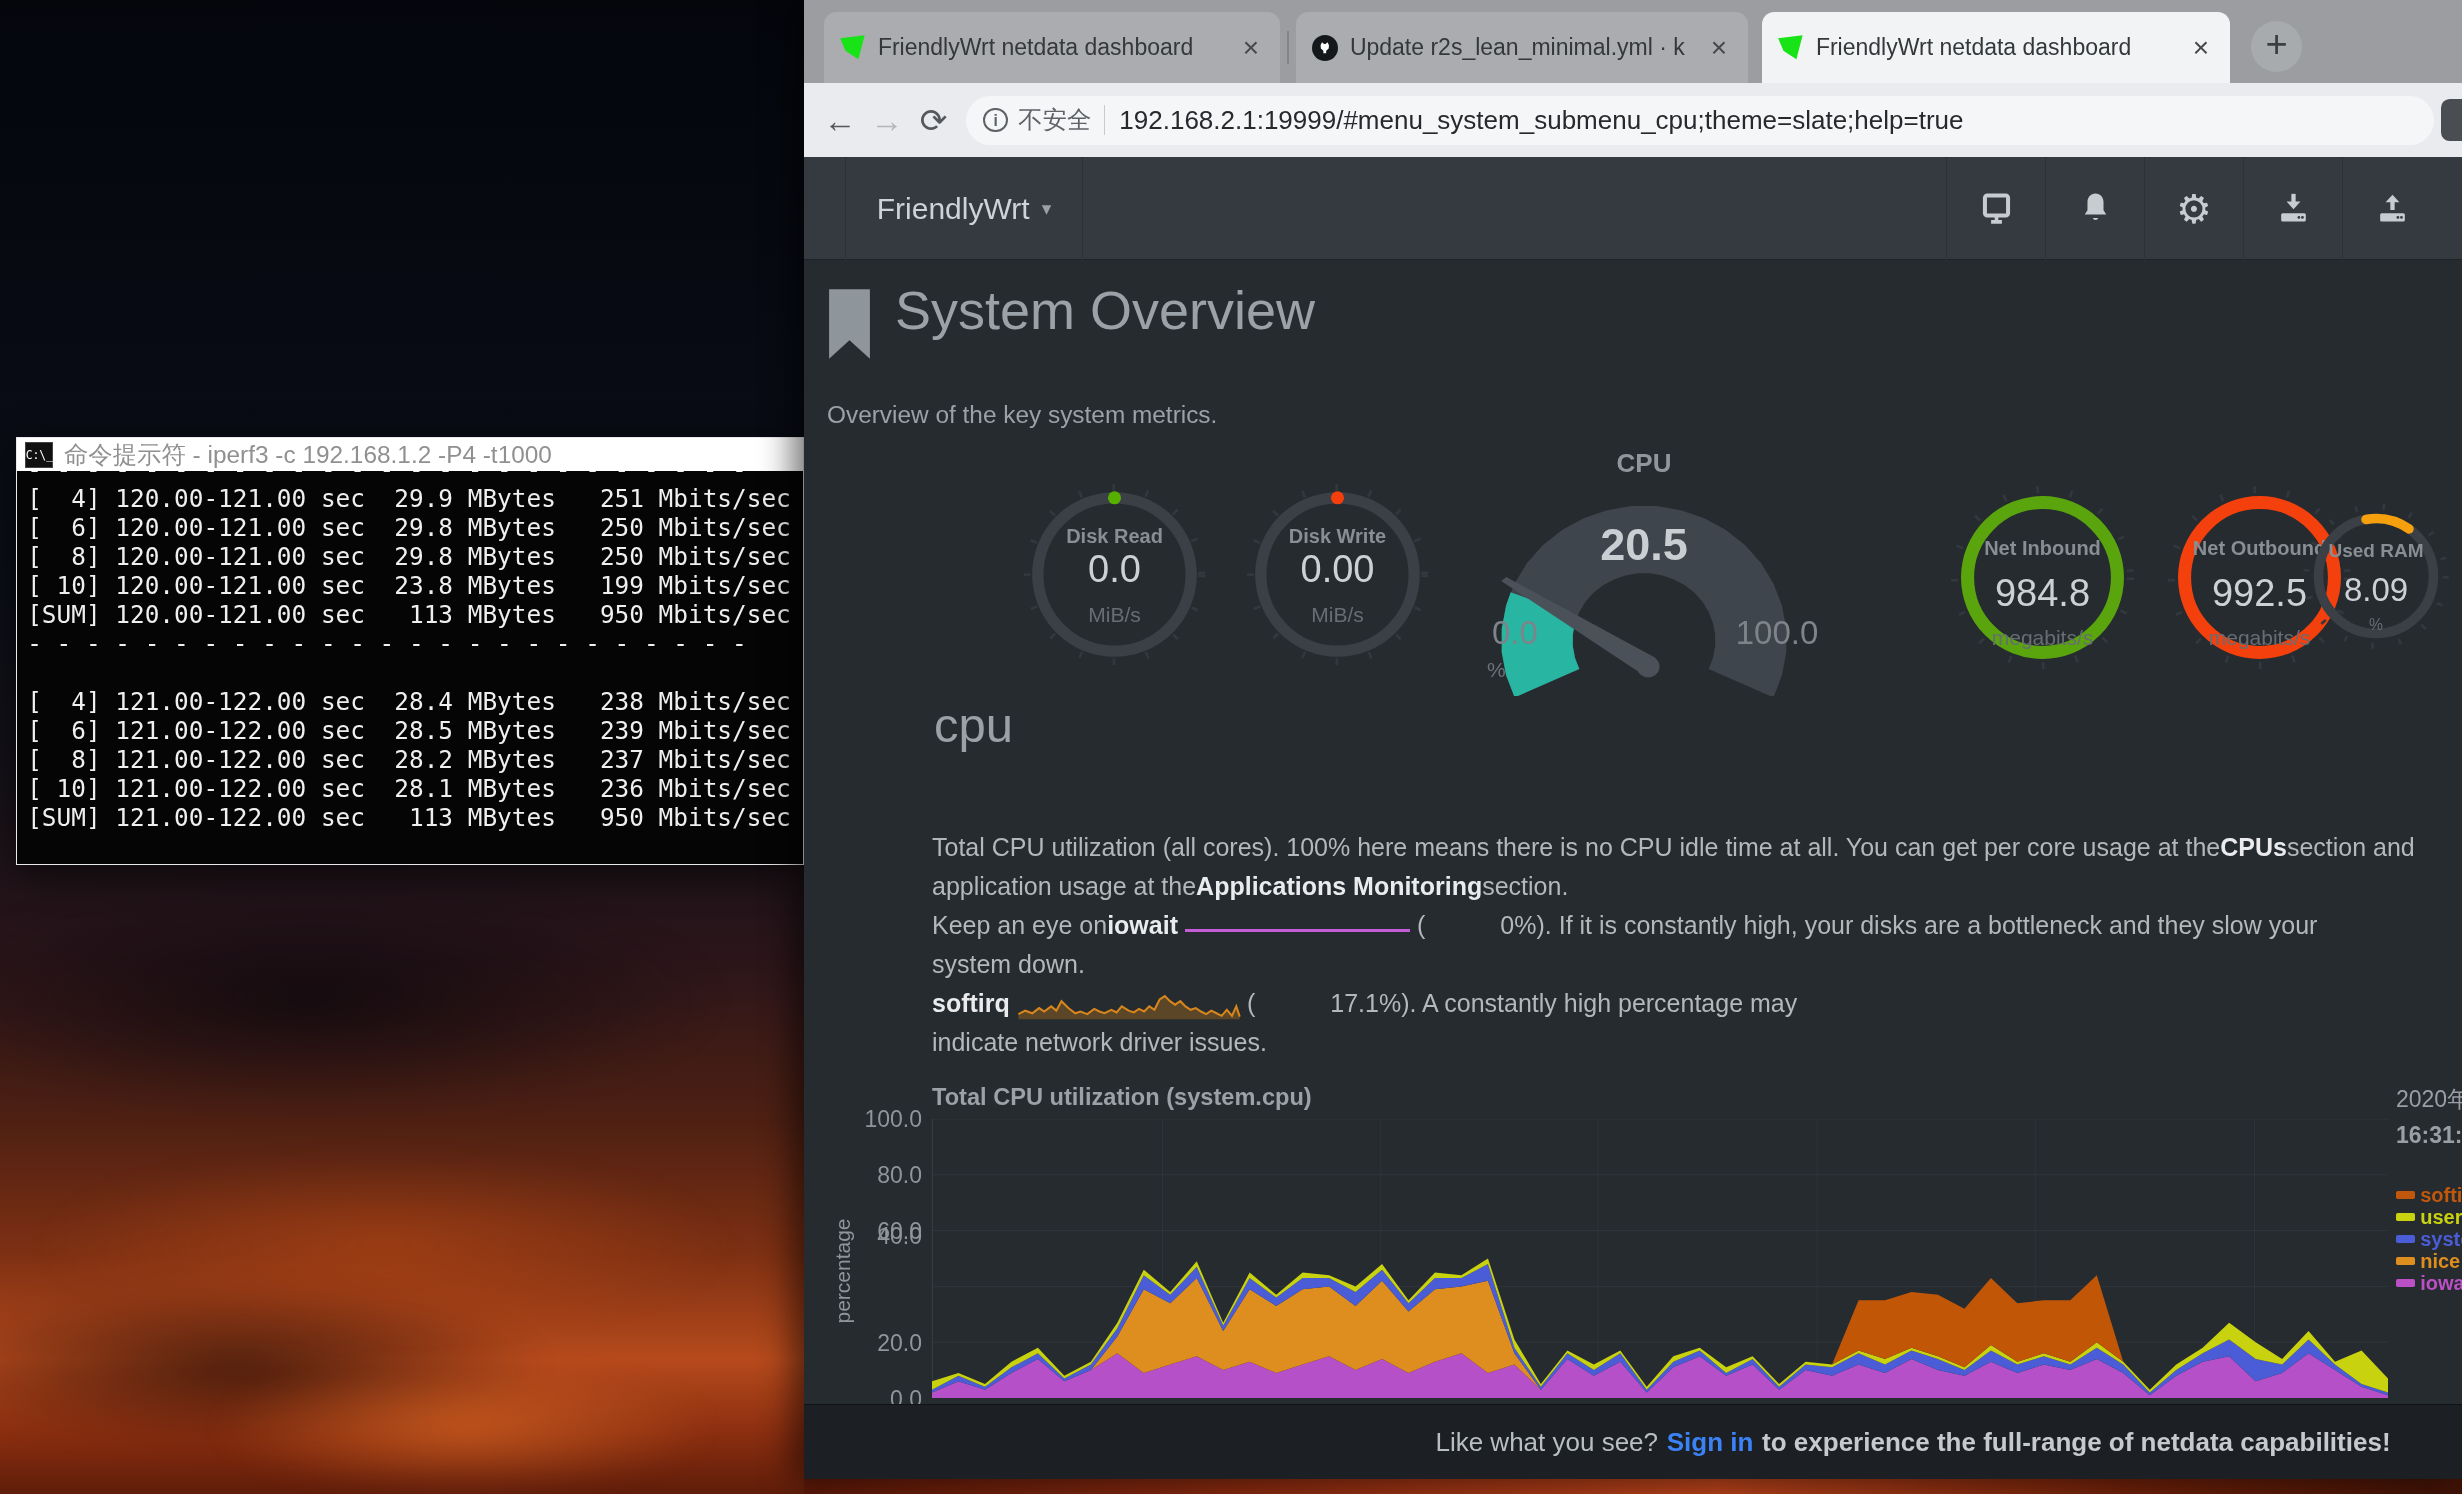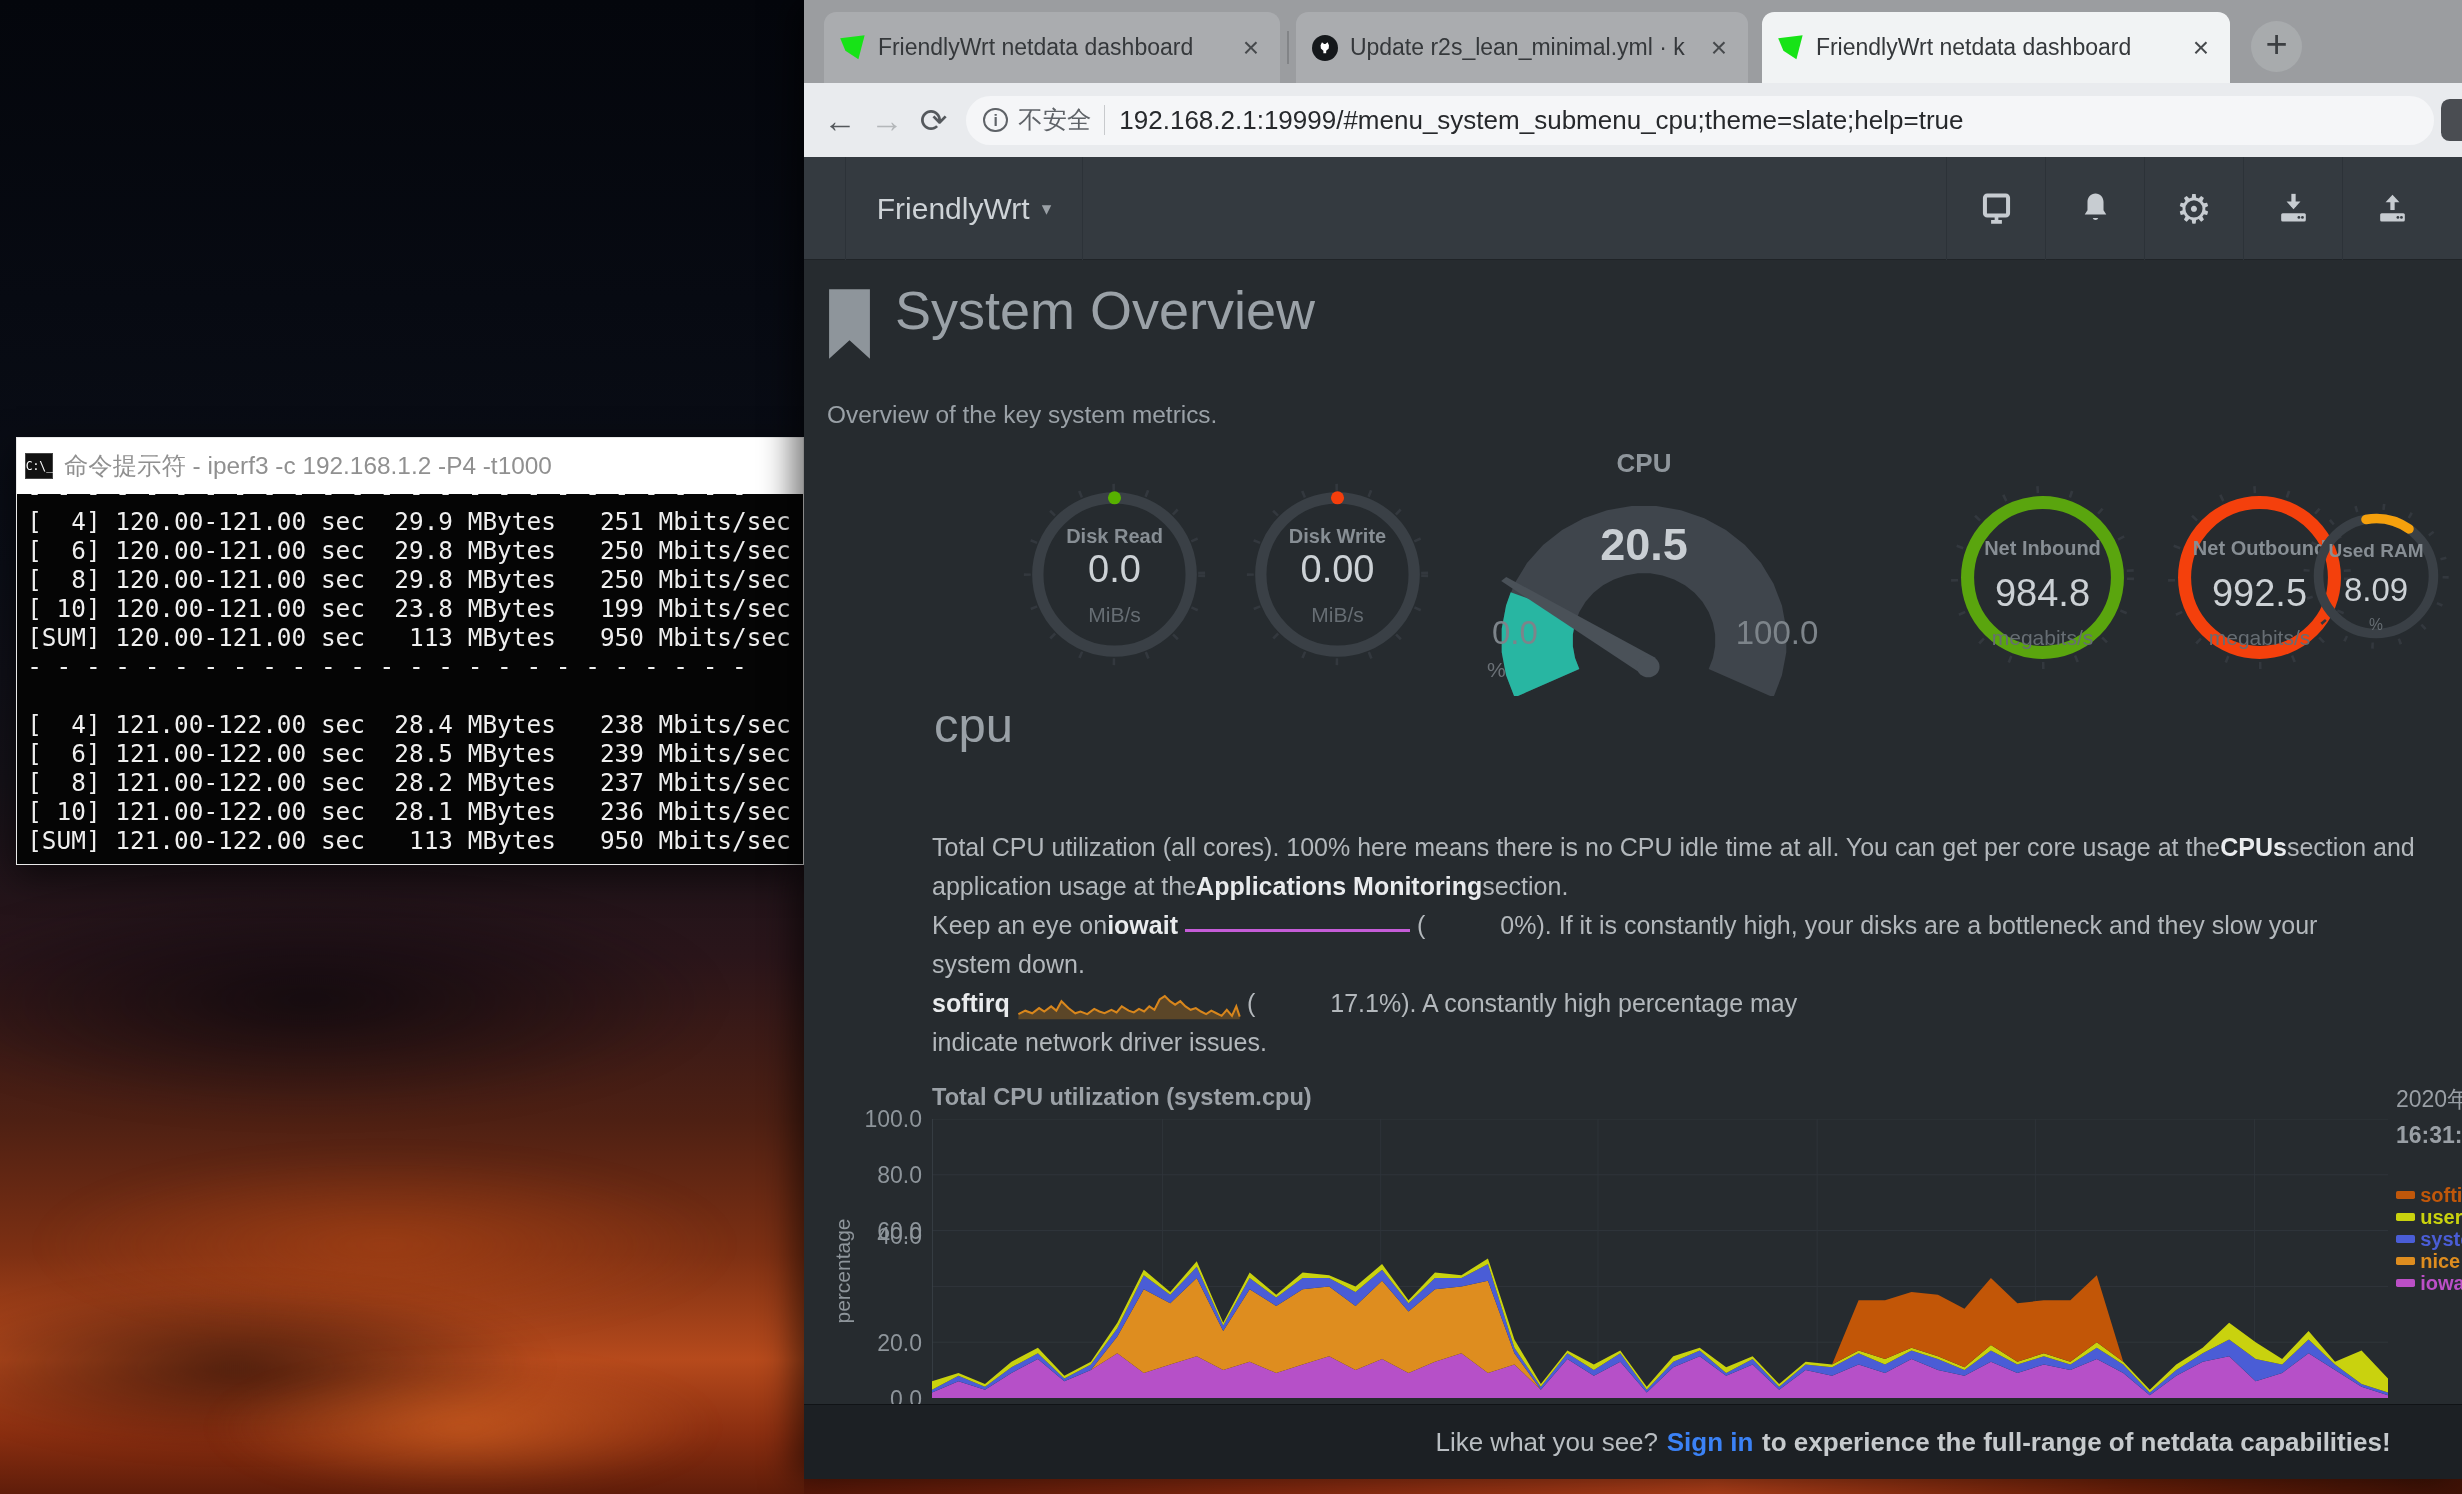--- a/index.html
+++ b/index.html
@@ -11,21 +11,21 @@
   .cloud { position:absolute; border-radius:50%; filter:blur(12.2px); }
   .c1 { left:-105px; top:882px; width:830px; height:236px; background:radial-gradient(ellipse, rgba(8,6,12,.7), transparent 70%); }
   .c2 { left:35px;  top:1153px; width:699px; height:183px; background:radial-gradient(ellipse, rgba(205,82,22,.40), transparent 70%); }
   .c3 { left:-79px; top:1284px; width:629px; height:166px; background:radial-gradient(ellipse, rgba(22,8,6,.65), transparent 70%); }
   .c4 { left:210px; top:1362px; width:506px; height:131px; background:radial-gradient(ellipse, rgba(244,122,42,.5), transparent 70%); }
   .bottom-strip { position:absolute; left:804px; top:1479px; width:1658px; height:15px;
     background:linear-gradient(90deg,#5a1808,#8a2b10 30%,#b4411a 55%,#6d2009 80%,#3f1206 100%); }
 
   
   .terminal { position:absolute; left:15.7px; top:437px; width:788px; height:428px; border:1.7px solid #e9e9e9; background:#050505; box-shadow:0 10.5px 35px rgba(0,0,0,.6); }
-  .term-title { height:56px; background:#ffffff; display:flex; align-items:center; padding-left:8.7px; }
+  .term-title { height:33px; background:#ffffff; display:flex; align-items:center; padding-left:8.7px; }
   .cmd-ico { width:28px; height:26px; background:#111; border:0.9px solid #444; margin-right:10.5px; color:#fff; font-family:"DejaVu Sans Mono",monospace; font-size:11.4px; display:flex; align-items:center; justify-content:center; }
   .term-title-text { font-size:24.4px; color:#909090; white-space:nowrap; overflow:hidden; }
   .term-body { height:379px; overflow:hidden; padding-left:10.5px; }
   .term-body pre { font-family:"DejaVu Sans Mono",monospace; font-size:24.4px; line-height:29px; color:#efefef; margin-top:-15.7px; white-space:pre; }
 
   
   .browser { position:absolute; left:804px; top:0; width:1658px; height:1479px; background:#9b9da0; box-shadow:-12.2px 0 31px rgba(0,0,0,.55); }
   .tabstrip { position:relative; height:83px; }
   .tab { position:absolute; top:12.2px; height:71px; border-radius:12.2px 12.2px 0 0; display:flex; align-items:center; padding:0 14px 0 15.7px; }
   .tab.inactive { background:#aaacaf; }

